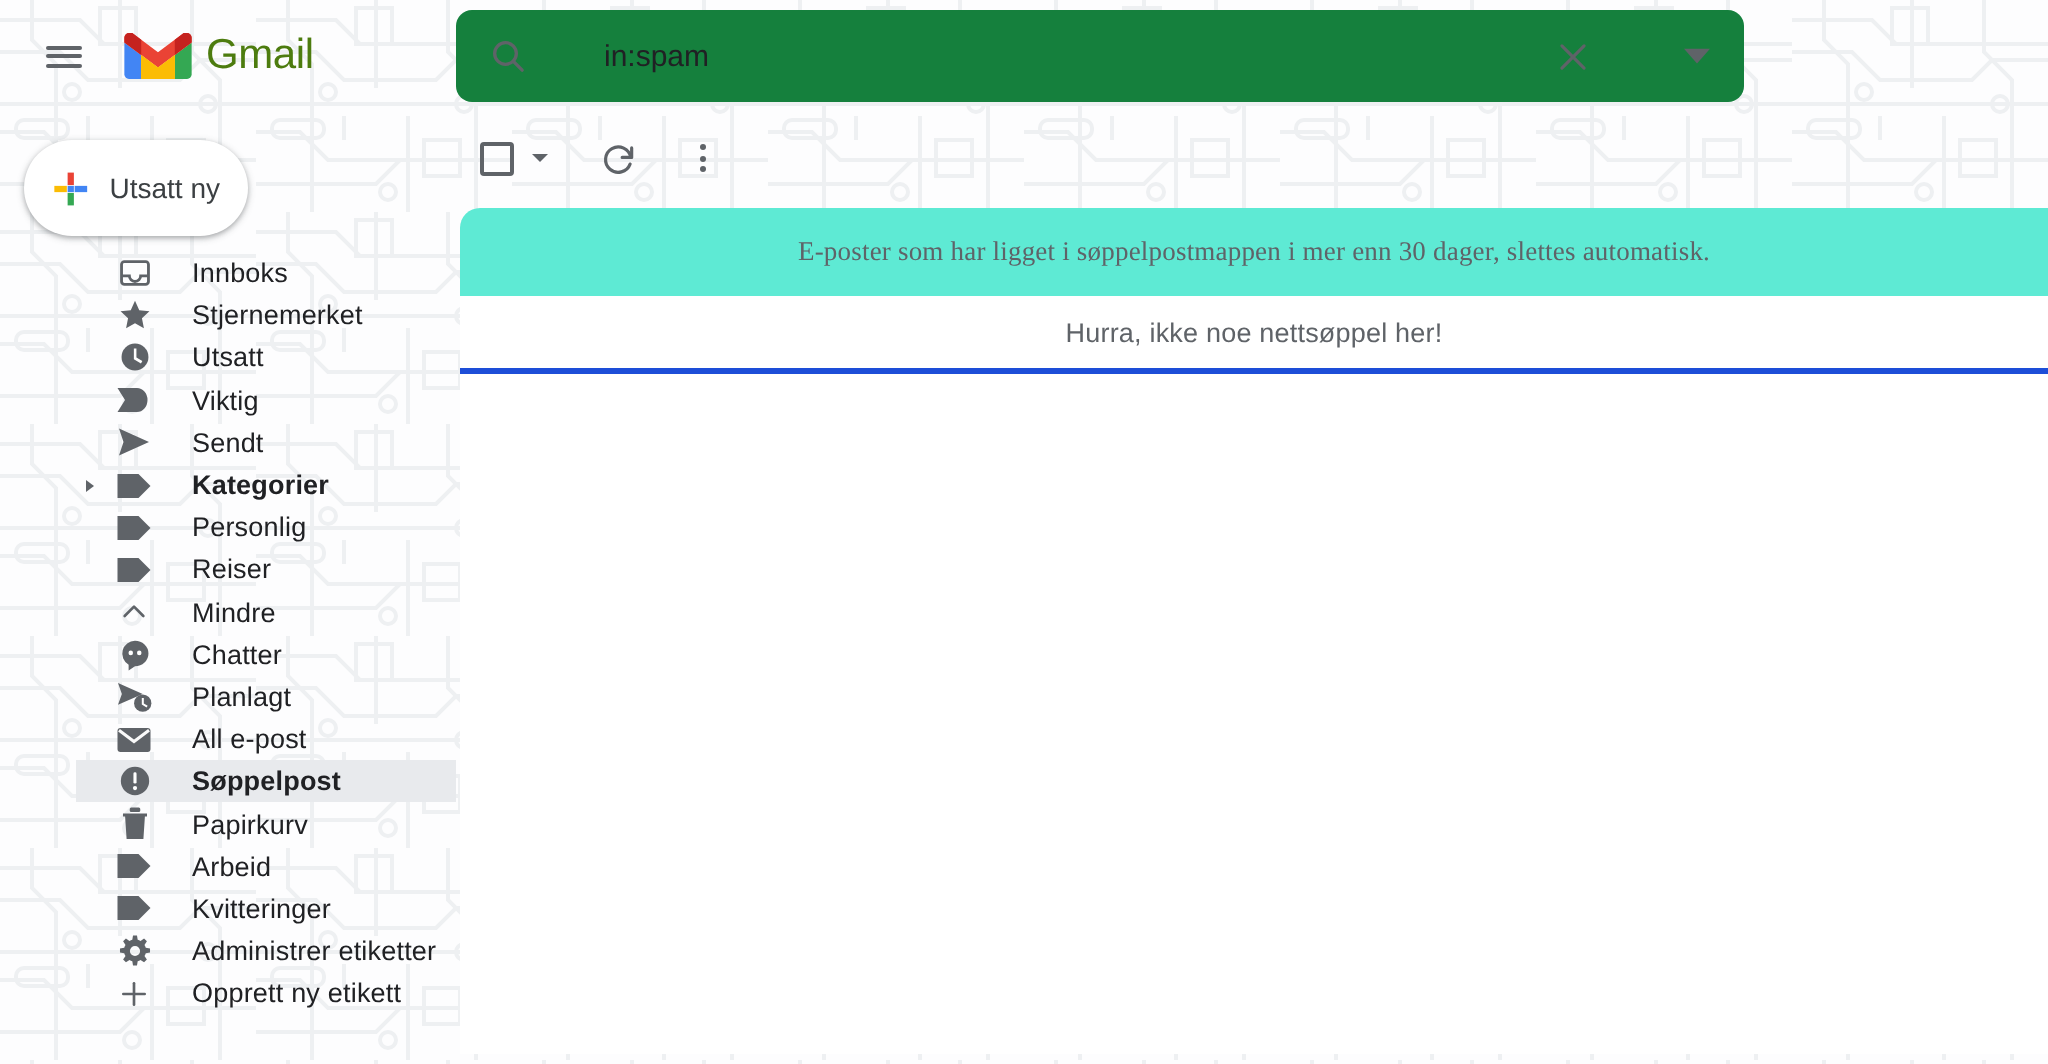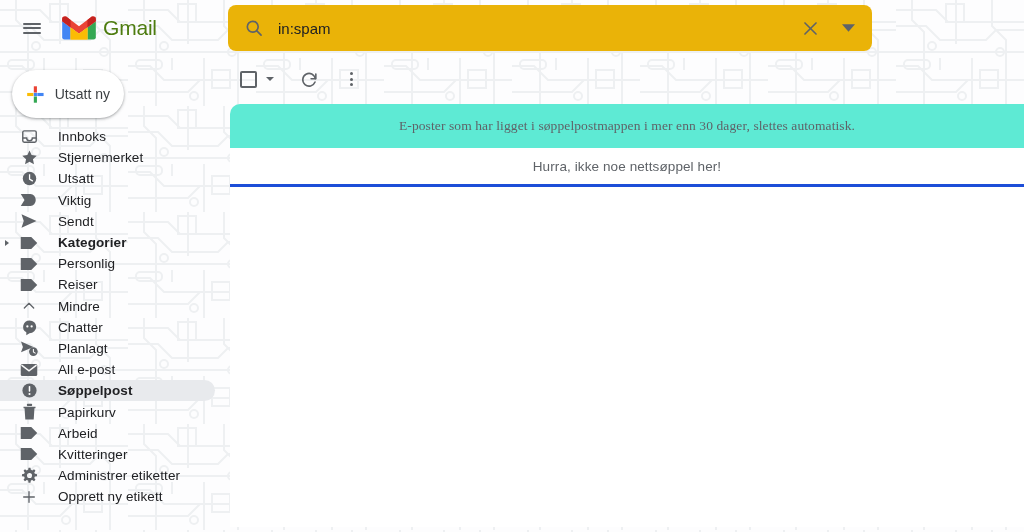--- a/index.html
+++ b/index.html
@@ -73,25 +73,26 @@
     font-family: "Liberation Sans", sans-serif;
   }
 
   
   .search-wrap {
     position: absolute;
     left: 228px;
     top: 5px;
     width: 644px;
     height: 46px;
-    background: #eab308;
+    background: #15803d;
     border-radius: 8px;
     display: flex;
     align-items: center;
     z-index: 5;
+    gap: 24px;
   }
   .search-icon-btn {
     width: 40px; height: 40px;
     margin-left: 6px;
     display: flex;
     align-items: center;
     justify-content: center;
     border-radius: 50%;
     cursor: pointer;
     flex: 0 0 auto;
@@ -155,20 +156,21 @@
   .nav-item {
     position: relative;
     height: 21.2px;
     display: flex;
     align-items: center;
     padding-left: 18px;
     box-sizing: border-box;
     border-radius: 0 16px 16px 0;
     width: 215px;
     cursor: pointer;
+    margin-left: 38px;
   }
   .nav-item .ico {
     width: 22px;
     flex: 0 0 22px;
     display: flex;
     align-items: center;
     justify-content: center;
     margin-right: 18px;
   }
   .nav-item .lbl {

